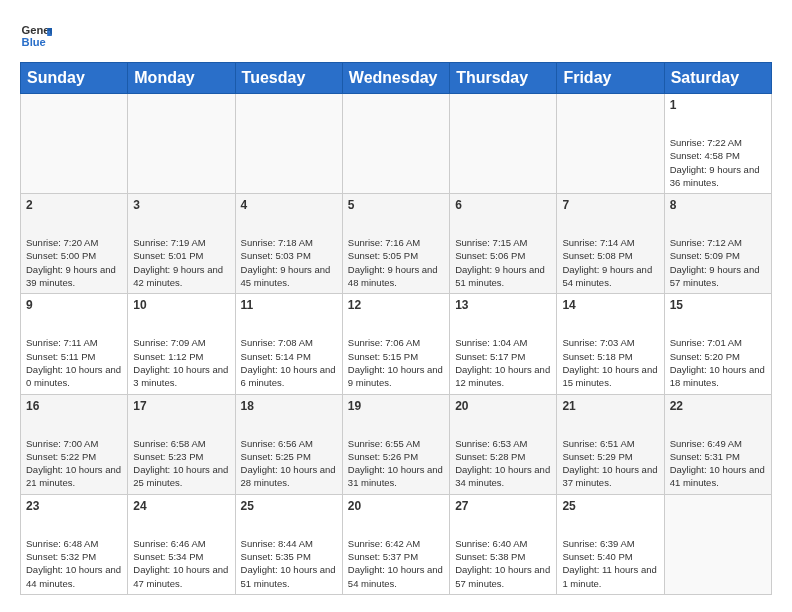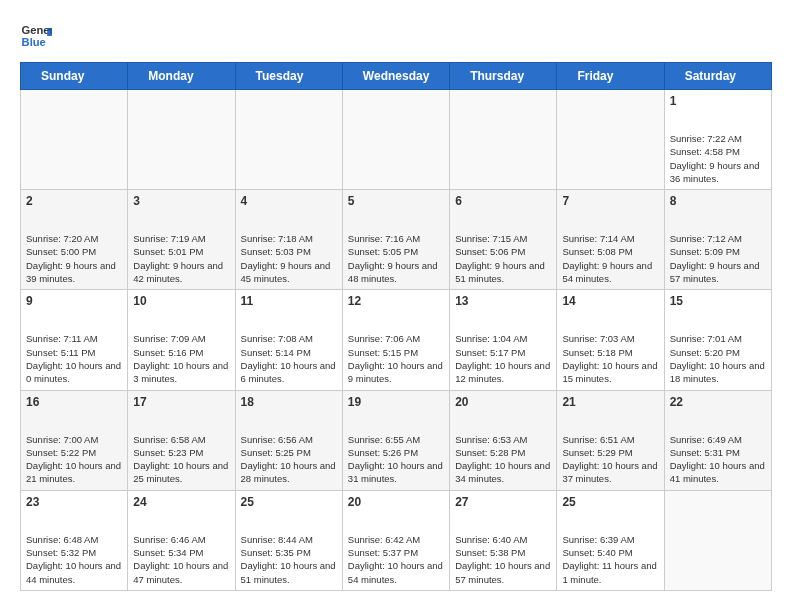--- a/index.html
+++ b/index.html
@@ -38,23 +38,23 @@
       color: #555;
     }
     table {
       width: 100%;
       border-collapse: collapse;
       table-layout: fixed;
     }
     thead th {
       background-color: #2a6fc9;
       color: #fff;
-      font-size: 12px;
+      font-size: 16px;
       font-weight: bold;
-      padding: 6px 20px;
+      padding: 6px 6px;
       text-align: left;
       border: 1px solid #1a5aaa;
     }
     td {
       vertical-align: top;
       border: 1px solid #ccc;
       padding: 4px 5px;
       font-size: 10px;
       color: #333;
       height: 85px;
@@ -174,21 +174,21 @@
       <tr>
         <td>
           <span class="day-number">9</span>
           <div class="day-info">Sunrise: 7:11 AM
 Sunset: 5:11 PM
 Daylight: 10 hours and 0 minutes.</div>
         </td>
         <td>
           <span class="day-number">10</span>
           <div class="day-info">Sunrise: 7:09 AM
-Sunset: 5:16 PM
+Sunset: 1:12 PM
 Daylight: 10 hours and 3 minutes.</div>
         </td>
         <td>
           <span class="day-number">11</span>
           <div class="day-info">Sunrise: 7:08 AM
 Sunset: 5:14 PM
 Daylight: 10 hours and 6 minutes.</div>
         </td>
         <td>
           <span class="day-number">12</span>

